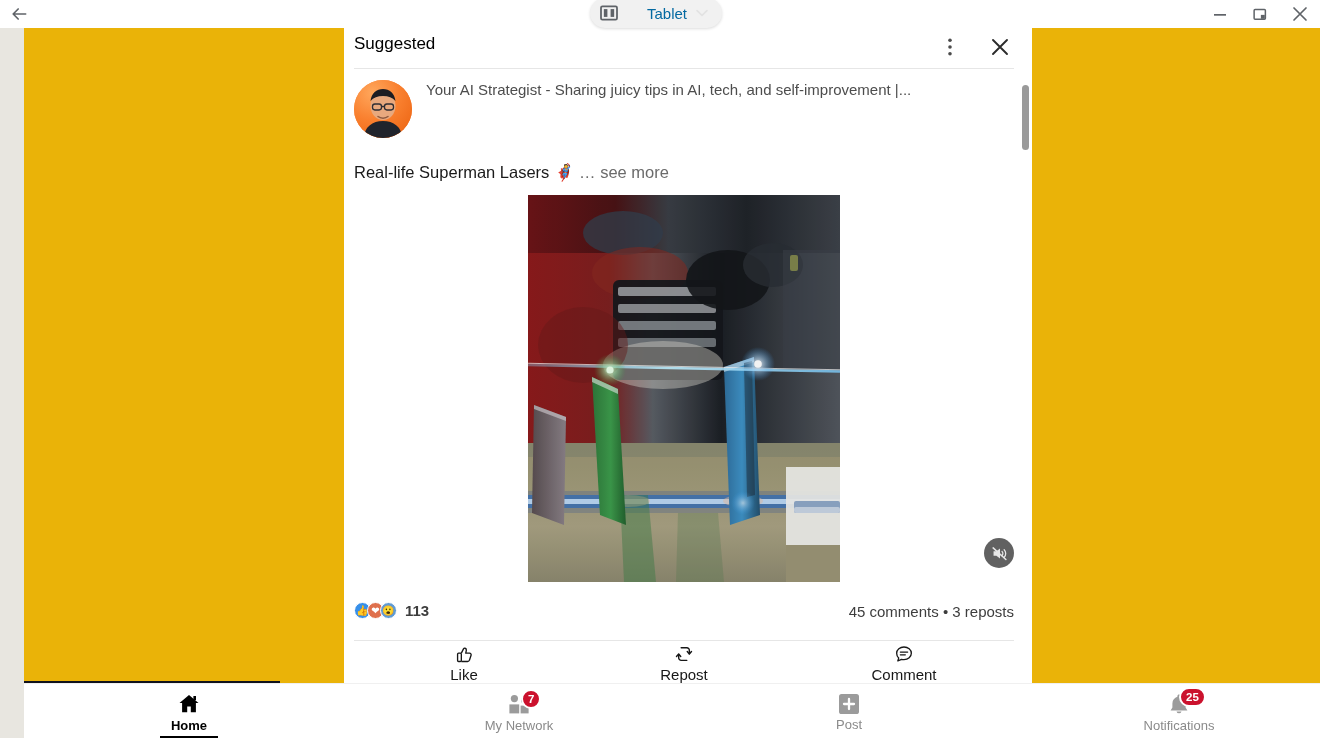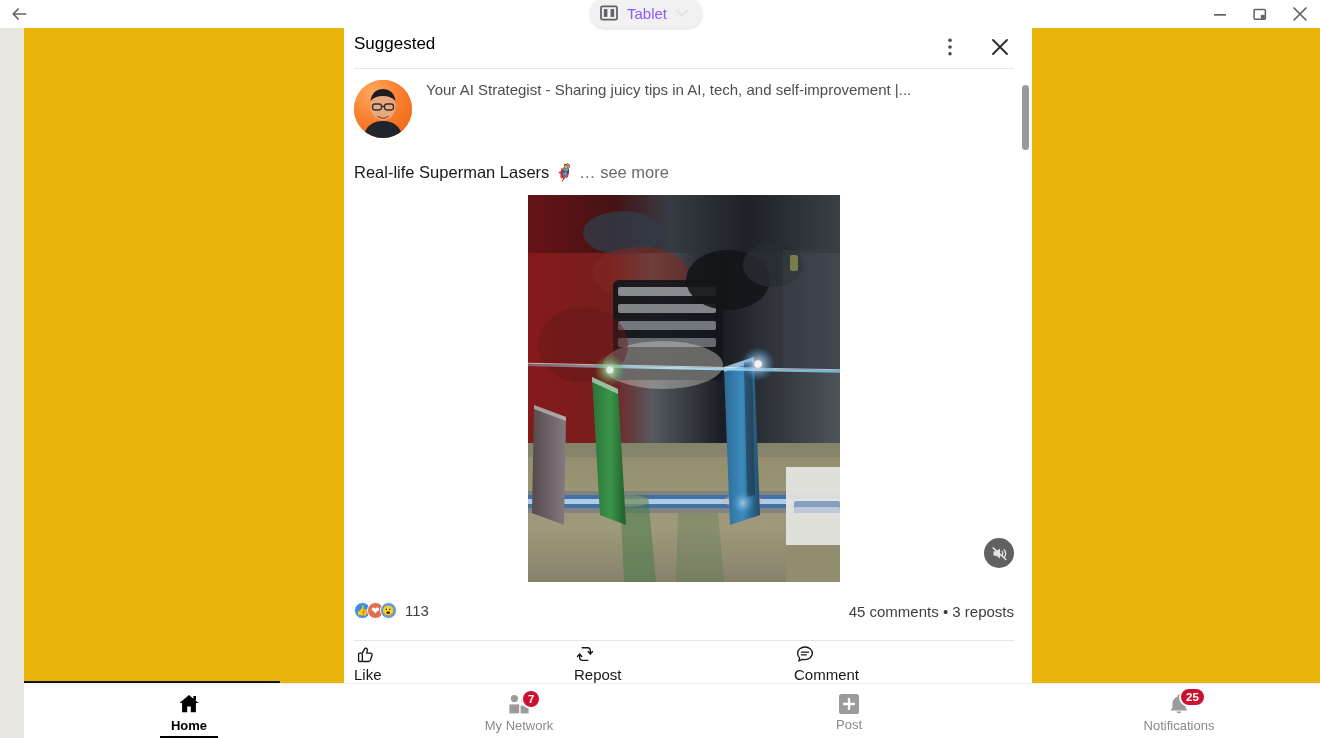--- a/index.html
+++ b/index.html
@@ -23,21 +23,21 @@
     cursor: pointer;
   }
   .tablet-pill {
     position: absolute; left: 590px; top: -2px;
     height: 30px; padding: 0 14px 0 10px;
     background: #f1f1f1; border-radius: 16px;
     display: flex; align-items: center; gap: 9px;
     box-shadow: 0 1px 3px rgba(0,0,0,0.14);
     cursor: pointer;
   }
-  .tablet-pill .lbl { font-size: 15px; color: #8b5cf6; }
+  .tablet-pill .lbl { font-size: 15px; color: #0369a1; margin-left: 20px; }
   .win-ctrls { position: absolute; right: 0; top: 0; height: 28px; display: flex; align-items: center; }
   .win-btn {
     width: 40px; height: 28px; display: flex; align-items: center; justify-content: center;
     cursor: pointer;
   }
 
   
   .stage { position: absolute; top: 28px; left: 0; width: 1320px; height: 710px; background: #eab308; margin-left: 24px; }
 
   
@@ -96,27 +96,27 @@
     border-radius: 50%; background: rgba(0,0,0,0.62);
     display: flex; align-items: center; justify-content: center; cursor: pointer; z-index: 7;
   }
 
   
   .social { position: absolute; left: 10px; top: 574px; width: 660px; height: 30px; }
   .reacts { position: absolute; left: 0; top: 0; display: flex; align-items: center; }
   .react-ico { width: 17px; height: 17px; border-radius: 50%; margin-right: -4px;
     display: flex; align-items: center; justify-content: center; font-size: 10px; color: #fff;
     border: 1.3px solid #fff; }
-  .react-count { margin-left: 12px; font-size: 15px; color: #3d3d3d; }
+  .react-count { margin-left: 12px; font-size: 15px; color: #3d3d3d; font-weight: bold; }
   .counts { position: absolute; right: 0; top: 1px; font-size: 15px; color: #3d3d3d; cursor: pointer; }
 
   .act-rule { position: absolute; left: 10px; top: 612px; width: 660px; height: 1px; background: #e6e6e6; }
   .actions { position: absolute; left: 10px; top: 612px; width: 660px; height: 43px; display: flex; }
   .act {
-    flex: 1; display: flex; flex-direction: column; justify-content: center;
+    flex: 1; display: flex; flex-direction: column; align-items: center; justify-content: center;
     gap: 2px; cursor: pointer; padding-top: 4px;
   }
   .act-lbl { font-size: 15px; color: #171717; }
 
   
   .scrollbar-track { position: absolute; left: 998px; top: 0px; width: 7px; height: 655px; background: #ffffff; }
   .scrollbar-thumb { position: absolute; left: 998px; top: 57px; width: 7px; height: 65px;
     background: #9a9a9a; border-radius: 4px; cursor: pointer; }
 
   

